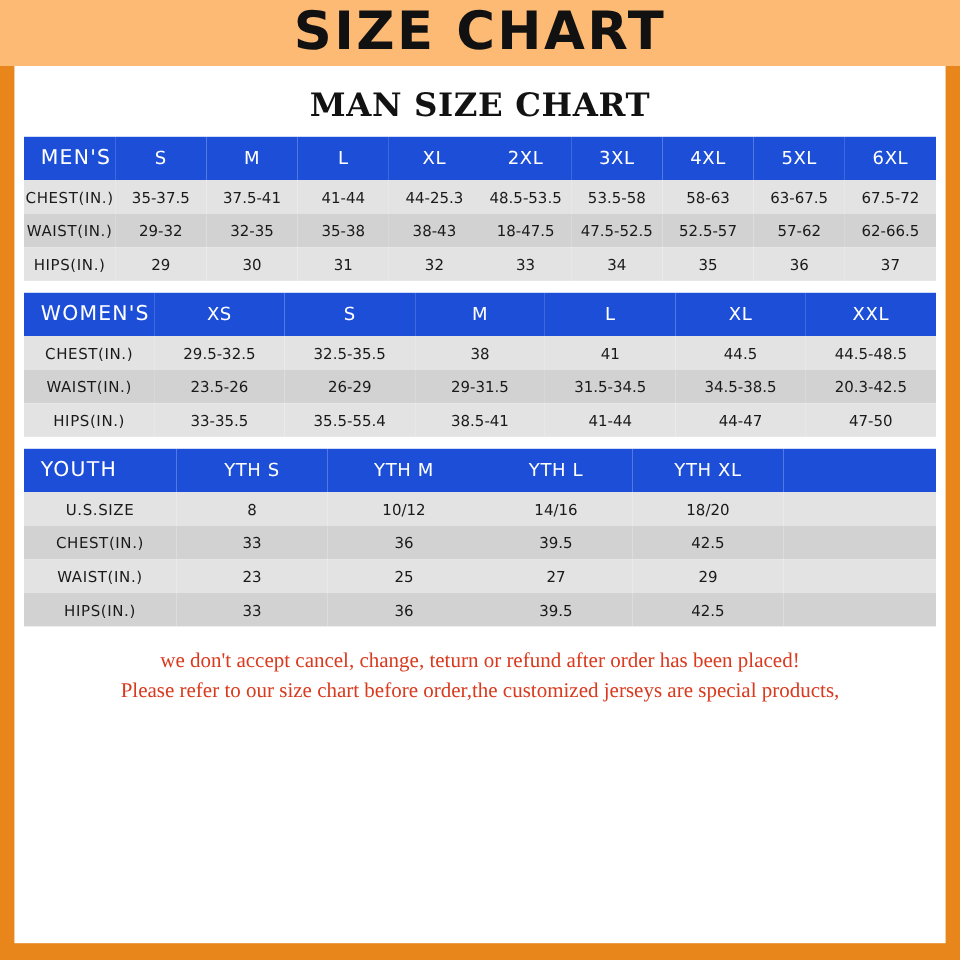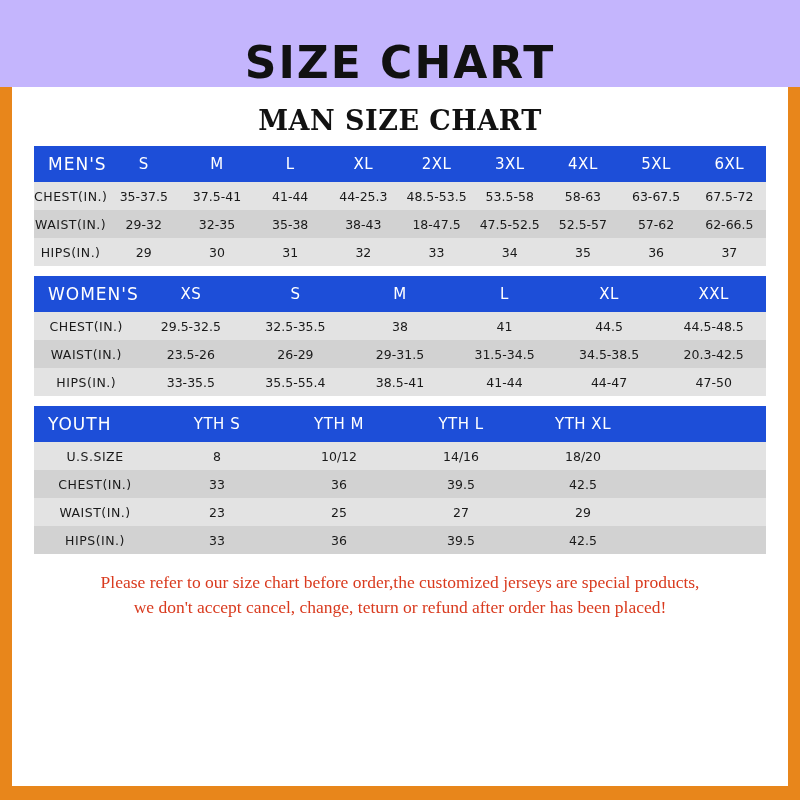--- a/index.html
+++ b/index.html
@@ -16,38 +16,38 @@
   .page {
     position: relative;
     width: 800px;
     height: 800px;
     box-sizing: border-box;
     border-left: 12px solid #e8861b;
     border-right: 12px solid #e8861b;
     background: #ffffff;
   }
   .header-band {
-    background: #c4b5fd;
-    height: 87px;
+    background: #fdba74;
+    height: 55px;
     display: flex;
-    align-items: flex-end;
+    align-items: center;
     justify-content: center;
     margin: 0 -12px;
   }
   .header-title {
     font-family: "DejaVu Sans", sans-serif;
     font-weight: bold;
     font-size: 44px;
     letter-spacing: 2px;
     color: #111111;
     line-height: 1;
     padding-bottom: 2px;
   }
   .content {
-    padding: 0 22px;
+    padding: 0 8px;
   }
   .section-title {
     text-align: center;
     font-family: "DejaVu Serif", serif;
     font-weight: bold;
     font-size: 27px;
     color: #121212;
     letter-spacing: 0.5px;
   }
   .sec1-title { margin-top: 18px; }
@@ -266,20 +266,20 @@
           <td>33</td>
           <td>36</td>
           <td>39.5</td>
           <td>42.5</td>
           <td></td>
         </tr>
       </tbody>
     </table>
 
     <div class="footer-note">
+      <div>we don't accept cancel, change, teturn or refund after order has been placed!</div>
       <div>Please refer to our size chart before order,the customized jerseys are special products,</div>
-      <div>we don't accept cancel, change, teturn or refund after order has been placed!</div>
     </div>
 
   </div>
 
   <div class="bottom-band"></div>
 </div>
 
 </body></html>

